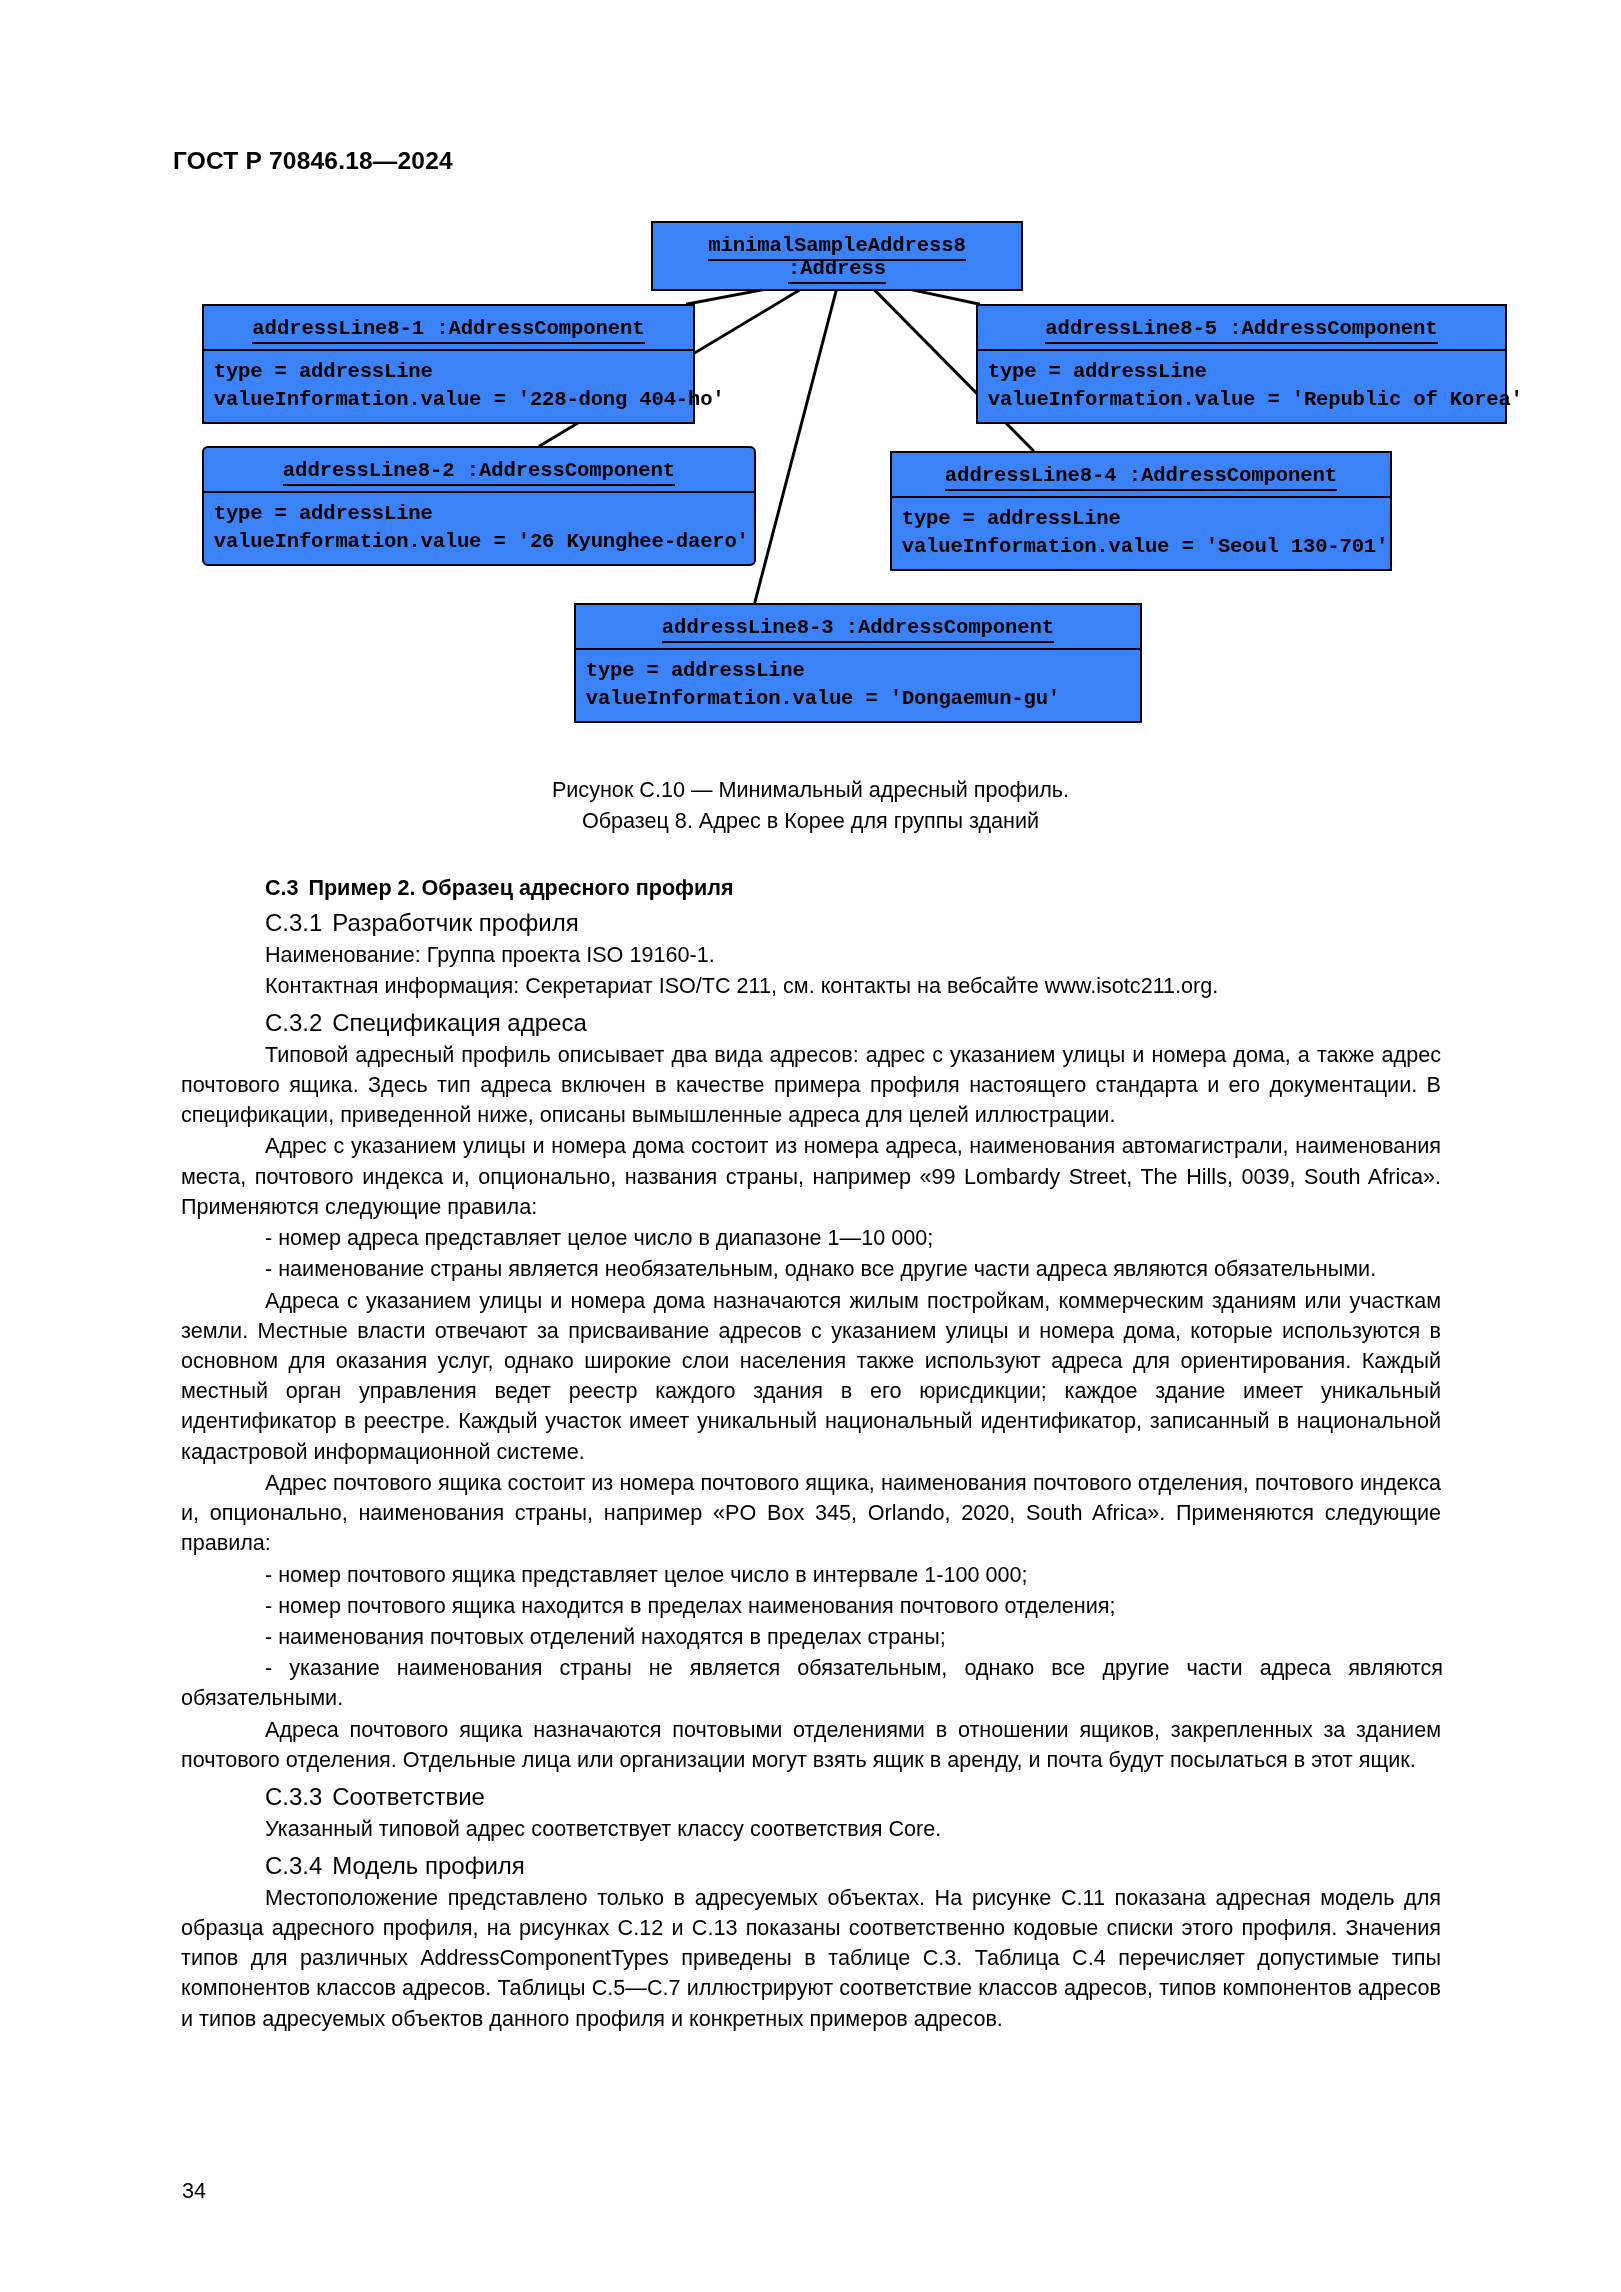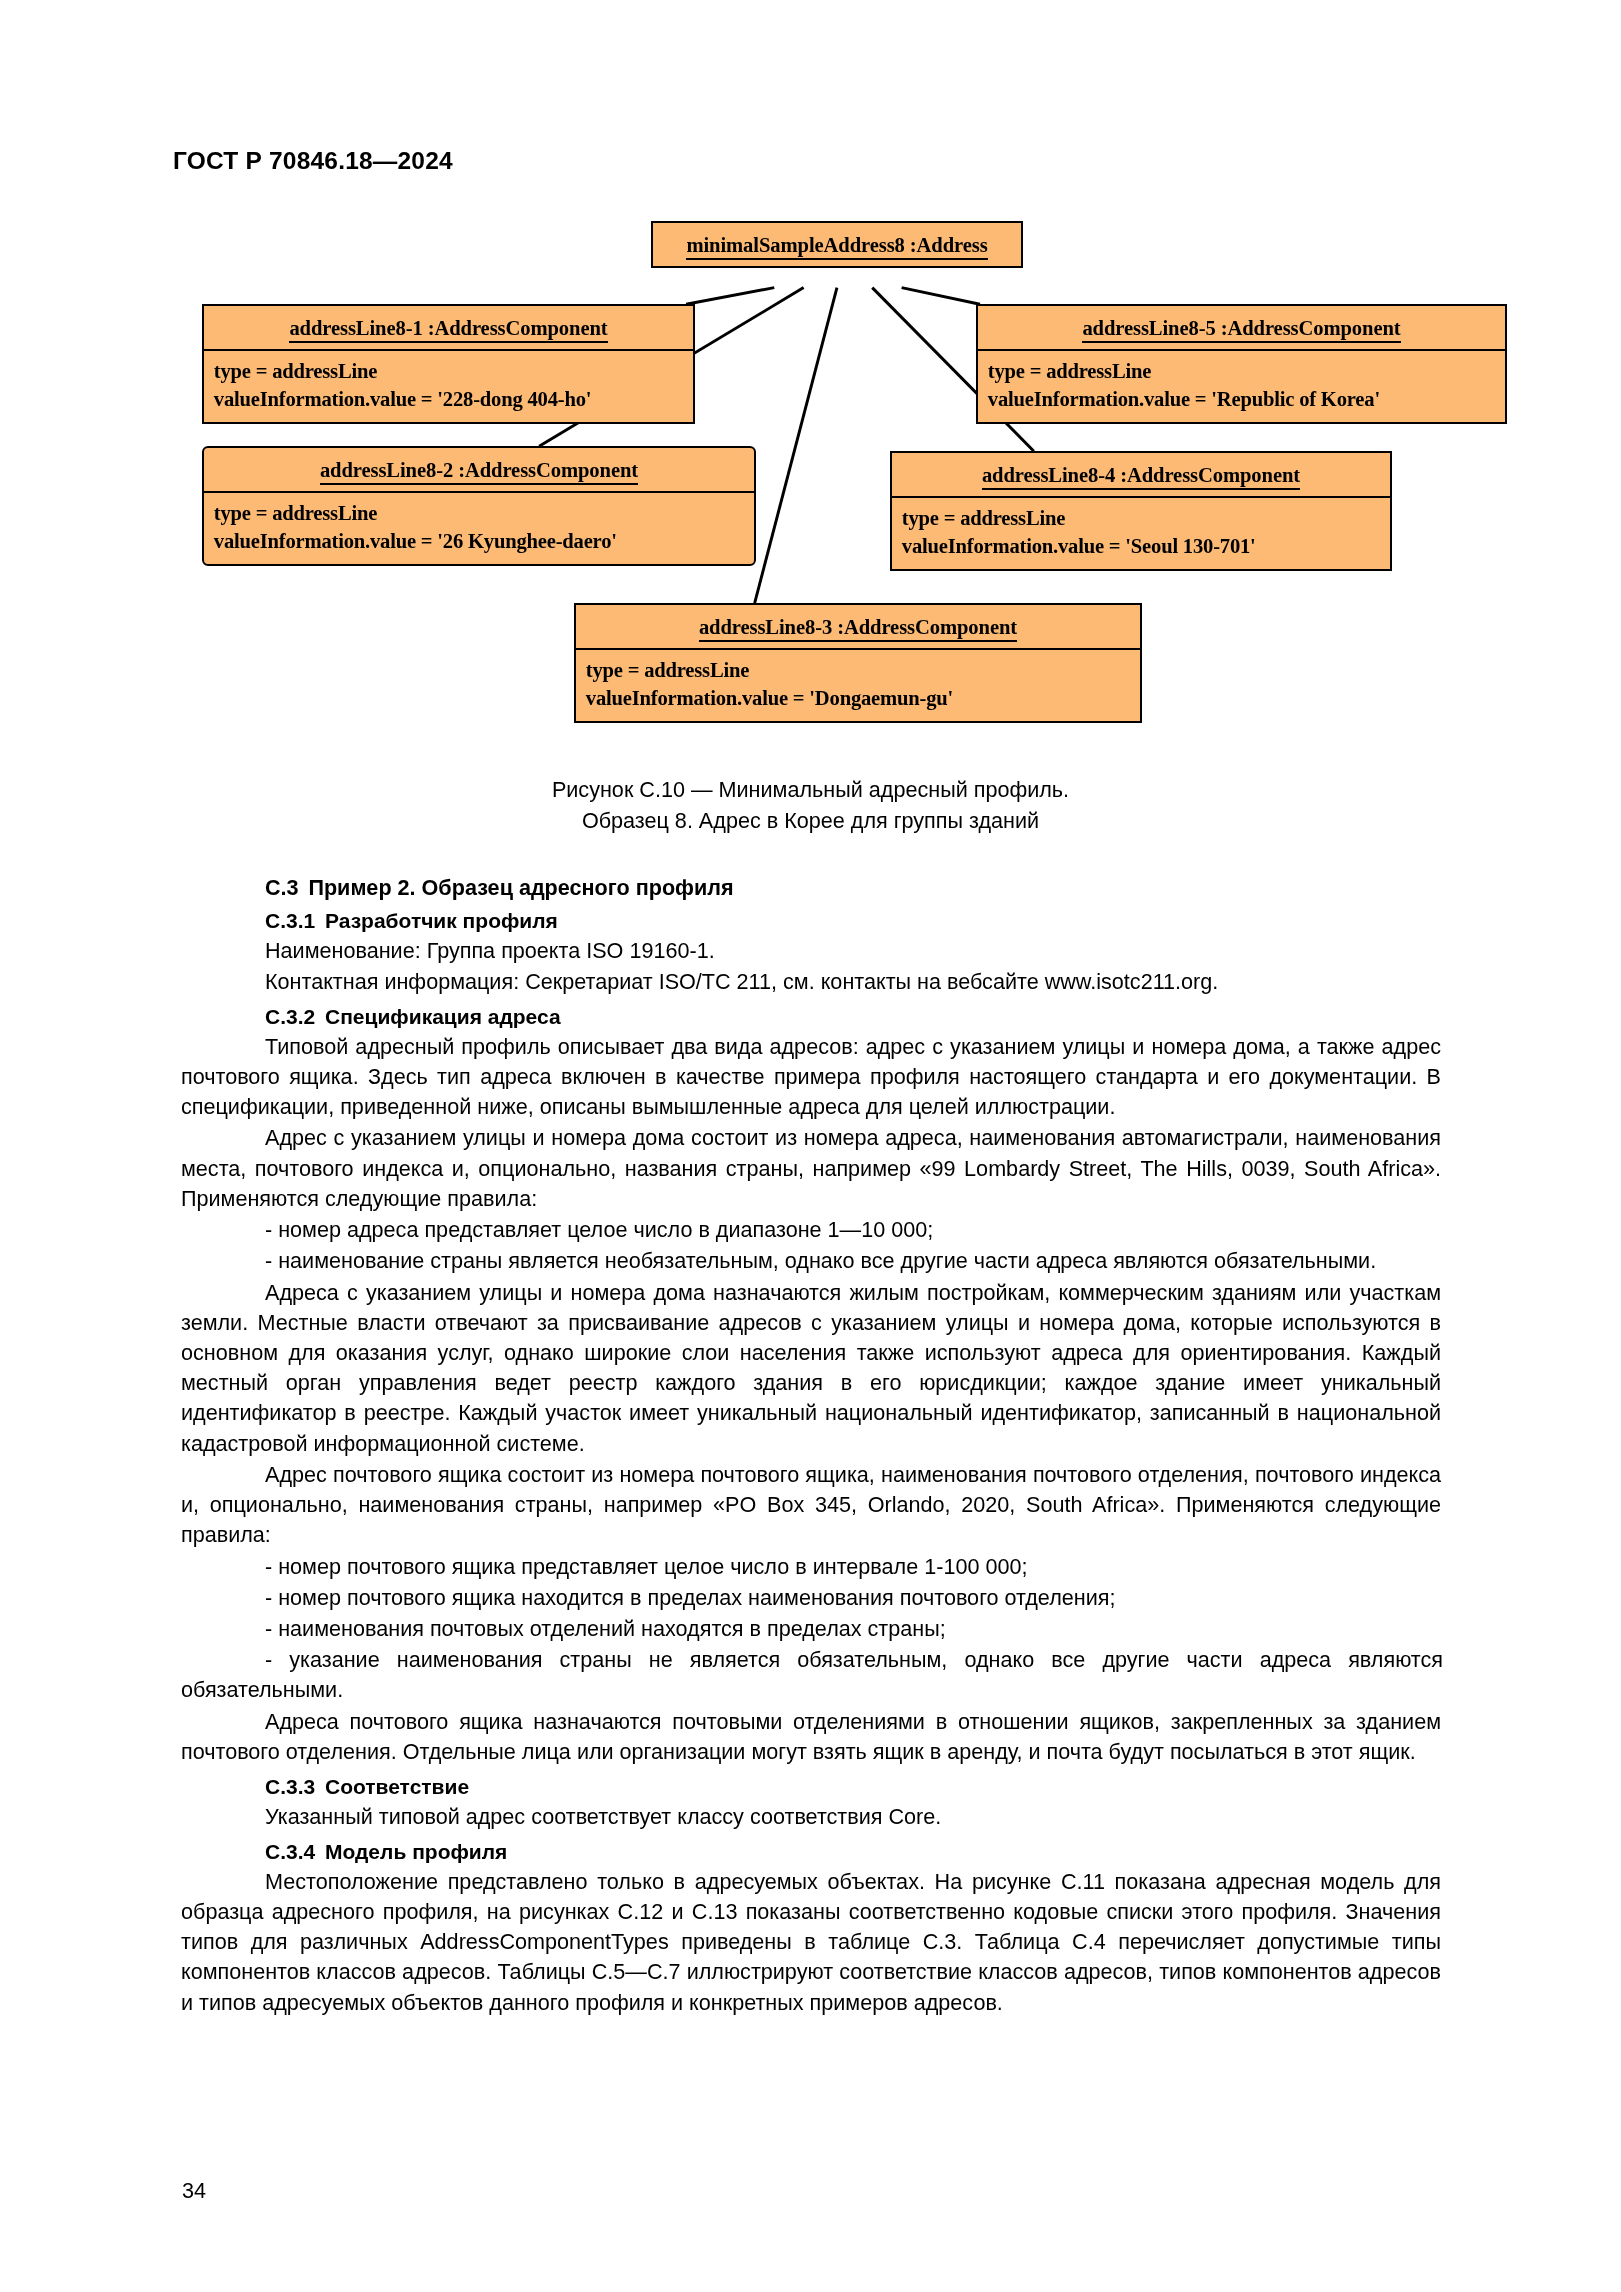--- a/index.html
+++ b/index.html
@@ -35,23 +35,23 @@
   .diagram {
     position: absolute;
     left: 0;
     top: 221px;
     width: 1621px;
     height: 529px;
   }
   .uml-box {
     position: absolute;
     border: 2.9px solid #000;
-    background: #fdba74;
+    background: #3b82f6;
     box-sizing: border-box;
-    font-family: Liberation Serif, serif;
+    font-family: Liberation Mono, monospace;
   }
   .uml-title {
     text-align: center;
     font-weight: bold;
     font-size: 20.6px;
     padding: 10.8px 7.8px 8.8px 7.8px;
     letter-spacing: -0.1px;
   }
   .uml-title span {
     border-bottom: 2px solid #000;
@@ -102,22 +102,22 @@
     width: 1262px;
   }
   .h-sec {
     font-size: 21.6px;
     font-weight: bold;
     margin: 0 0 3.9px 0;
     padding-left: 84px;
   }
   .h-sec .num { margin-right: 9.8px; }
   .h-sub {
-    font-size: 21px;
-    font-weight: bold;
+    font-size: 24px;
+    font-weight: normal;
     margin: 7.8px 0 2.9px 0;
     padding-left: 84px;
   }
   .h-sub .num { margin-right: 9.8px; }
   p.body {
     font-size: 21.6px;
     line-height: 1.40;
     margin: 0 2px 1px 0;
     text-align: justify;
     text-align-last: left;

